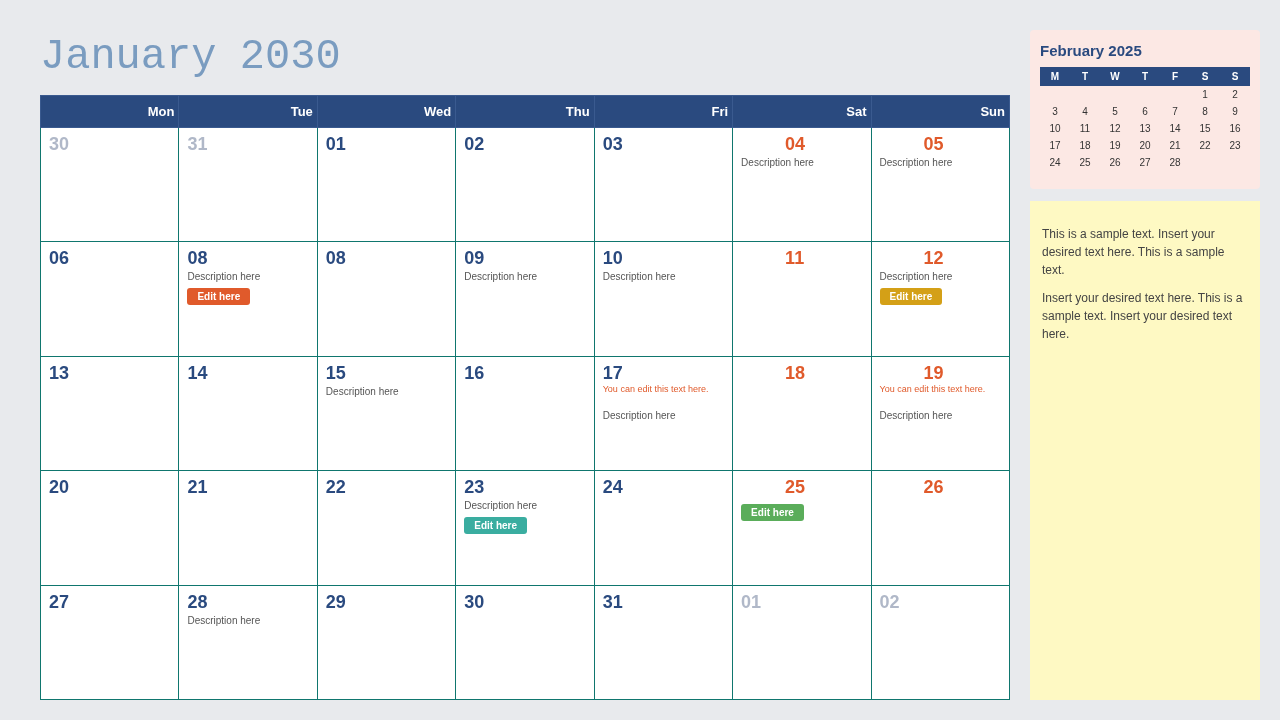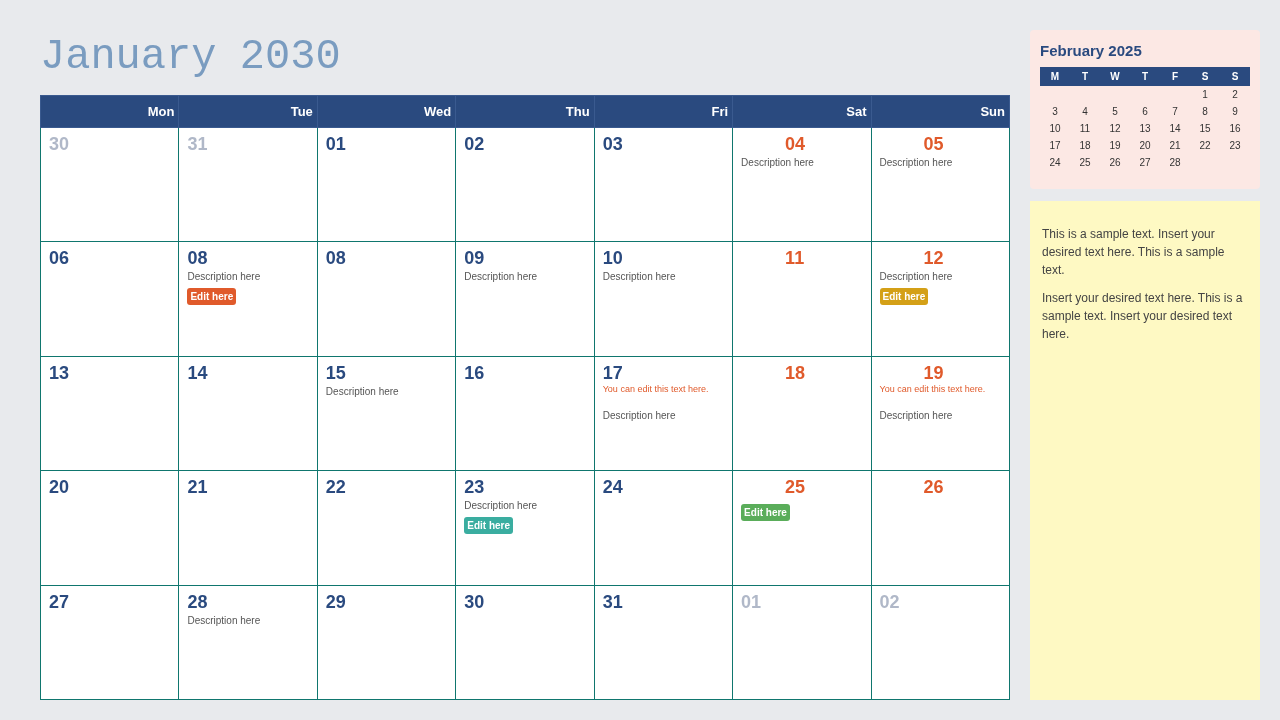--- a/index.html
+++ b/index.html
@@ -76,21 +76,21 @@
     }
     .day-note {
       font-size: 9px;
       color: #e05a2b;
       margin-bottom: 16px;
       display: block;
     }
     .edit-btn {
       display: inline-block;
       margin-top: 6px;
-      padding: 3px 3px;
+      padding: 3px 10px;
       border-radius: 3px;
       font-size: 10px;
       color: #fff;
       font-weight: 600;
       text-align: center;
     }
     .edit-btn.orange { background: #e05a2b; }
     .edit-btn.yellow { background: #d4a017; }
     .edit-btn.teal   { background: #3aada0; }
     .edit-btn.green  { background: #5aad5a; }

